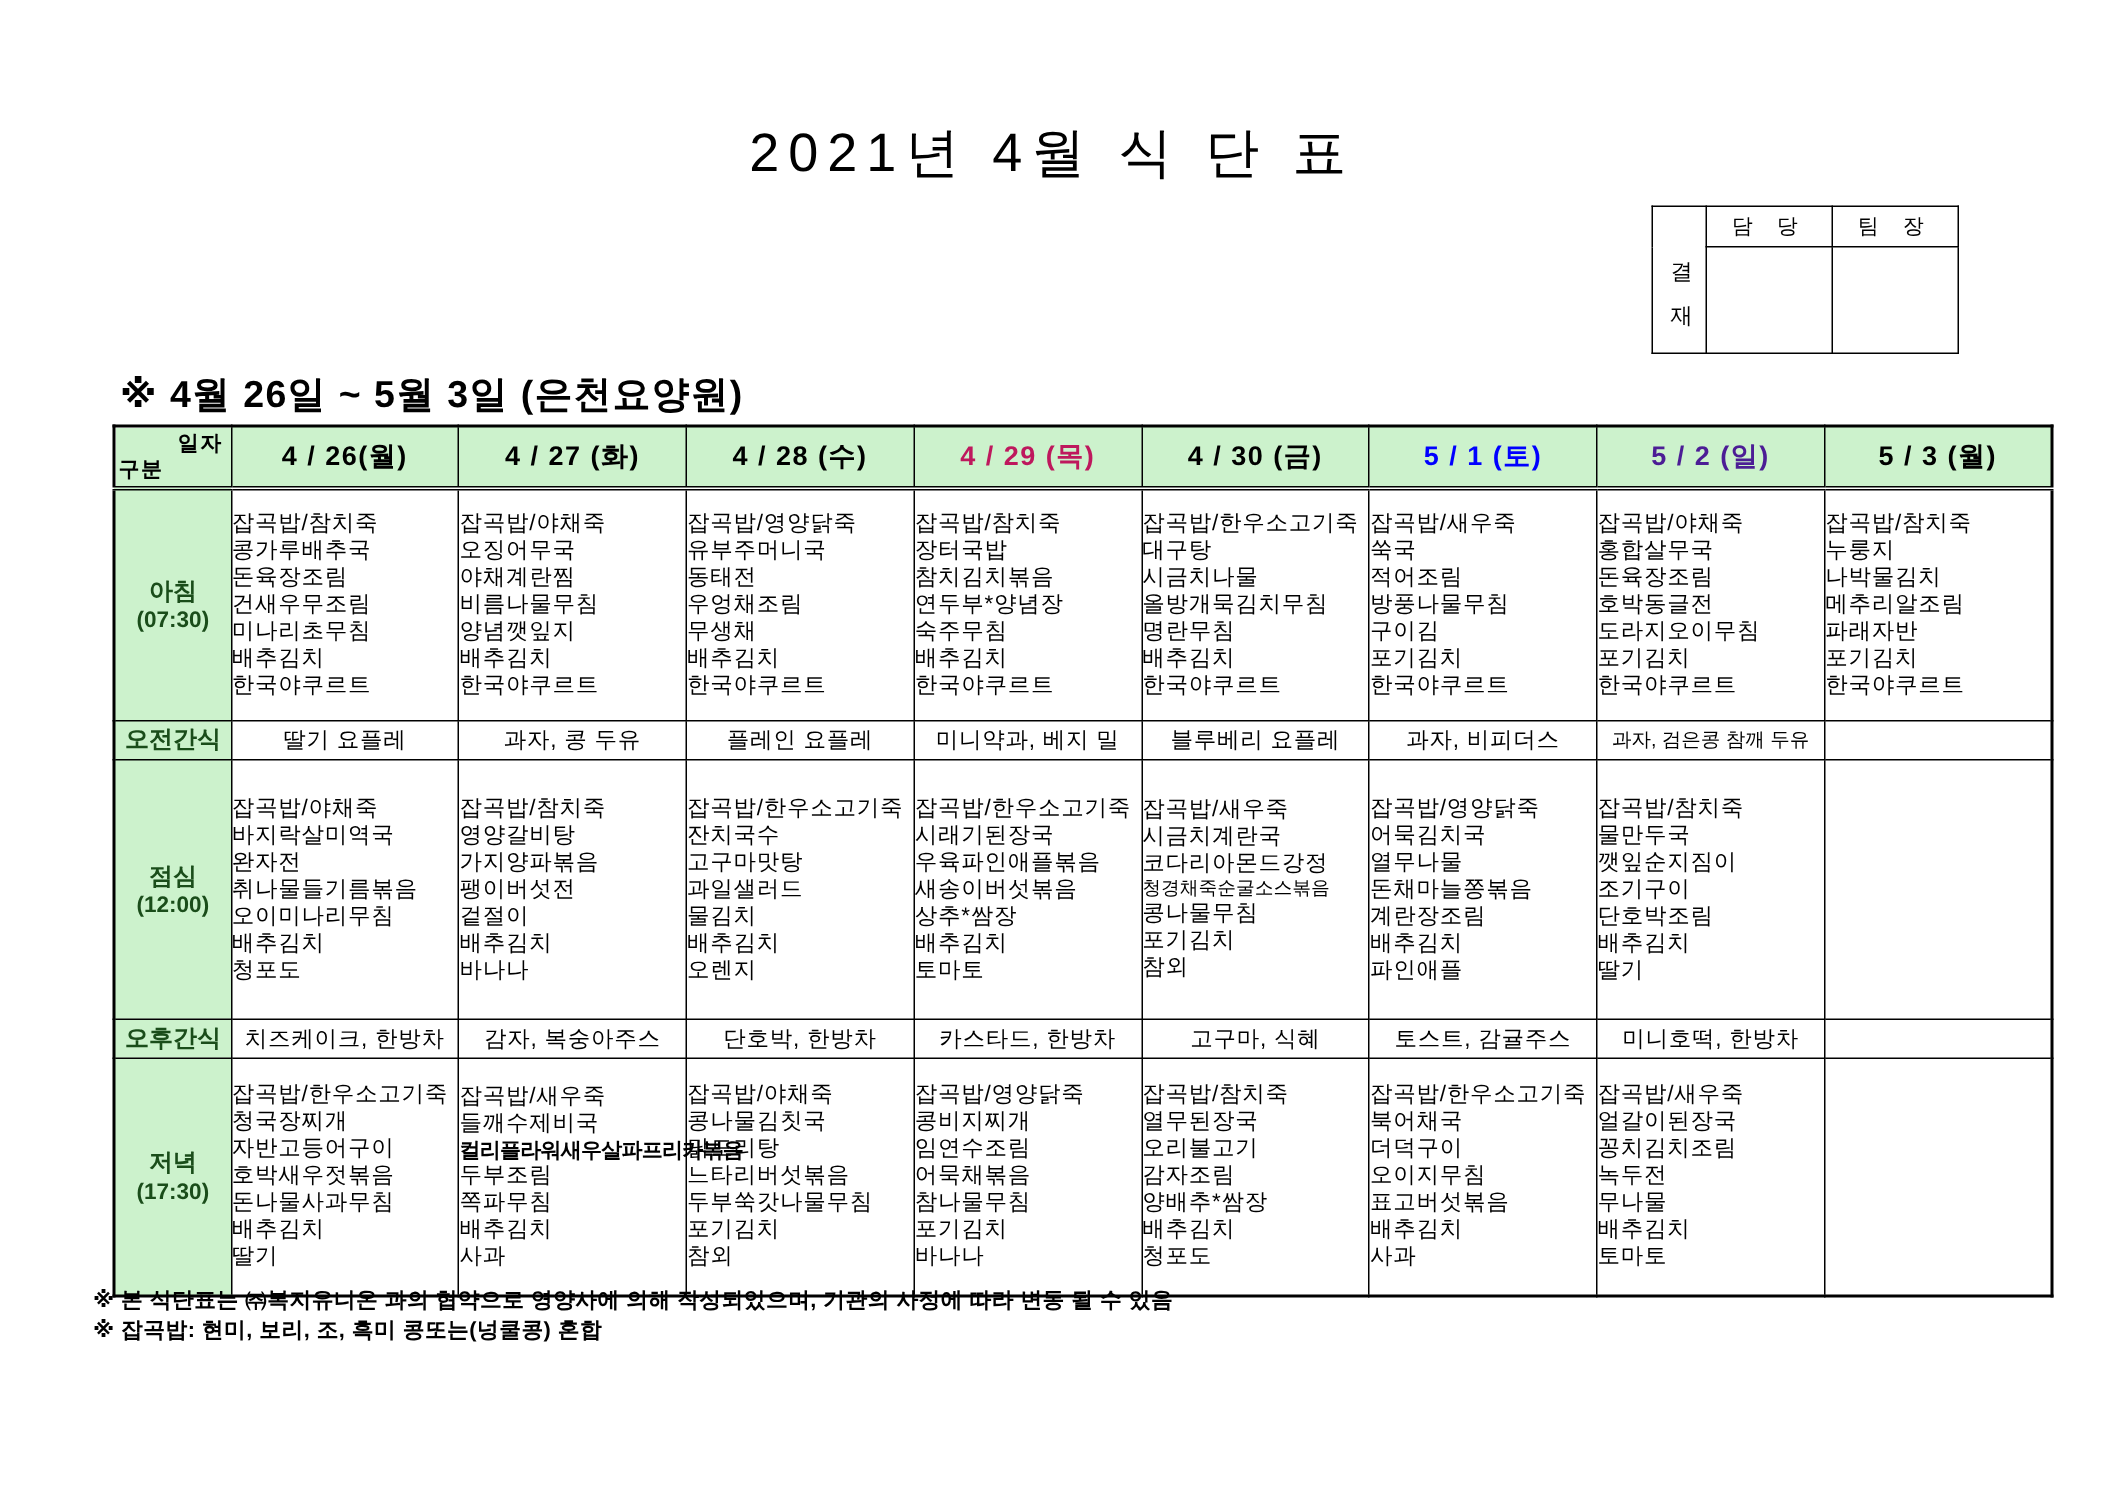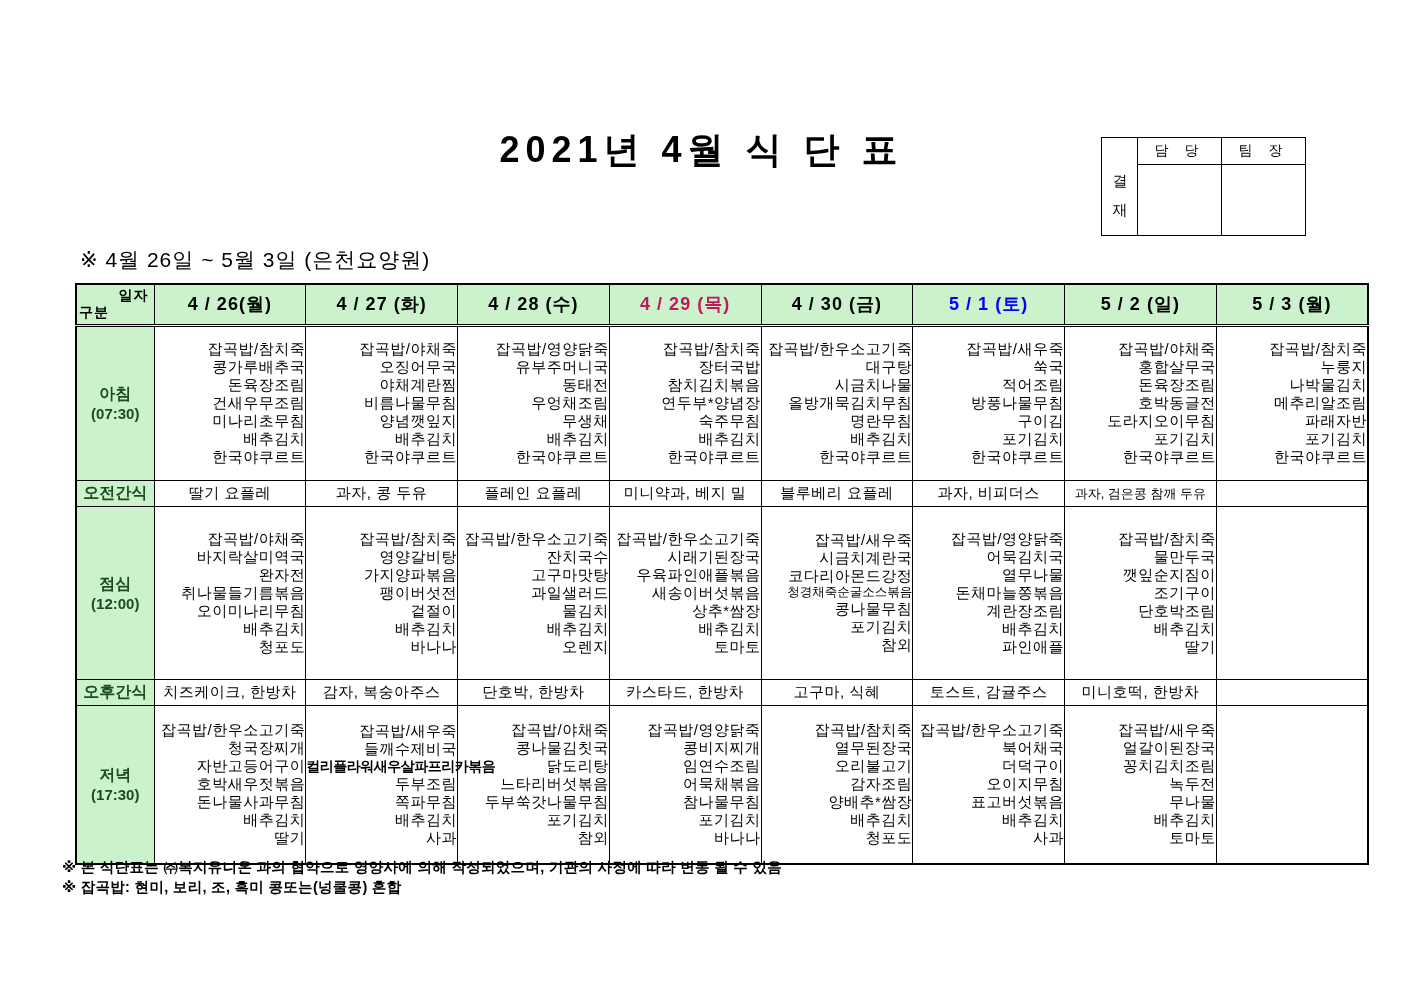--- a/index.html
+++ b/index.html
@@ -1,47 +1,47 @@
 <!DOCTYPE html>
 <html><head>
 <meta charset="utf-8">
 <style>
   * { margin:0; padding:0; box-sizing:border-box; }
   html,body { background:#ffffff; }
   body { font-family:"Liberation Sans","DejaVu Sans",sans-serif; color:#000; }
   .page { position:relative; width:1403px; height:992px; background:#fff; overflow:hidden; }
 
   .title { position:absolute; top:78px; left:0; width:100%; text-align:center;
-           font-size:36px; font-weight:bold; letter-spacing:6px; color:#000;margin-top:48px; }
+           font-size:36px; font-weight:normal; letter-spacing:6px; color:#000; }
 
   
   .approval { position:absolute; top:137px; left:1101px; border-collapse:collapse; }
   .approval td, .approval th { border:1.5px solid #000; background:#fff; }
   .appr-stamp { width:36px; height:98px; writing-mode:vertical-lr; text-align:center;
                 letter-spacing:14px; font-size:15px; font-weight:normal; padding-top:10px; }
   .appr-head { width:84px; height:27px; text-align:center; font-size:14px; letter-spacing:6px; font-weight:normal; }
   .appr-sign { height:71px; }
 
-  .subtitle { position:absolute; top:246px; left:80px; font-size:21px; font-weight:normal; letter-spacing:1px; }
+  .subtitle { position:absolute; top:246px; left:80px; font-size:25px; font-weight:bold; letter-spacing:1px; }
 
   
   .menu { position:absolute; top:283px; left:75px; width:1294px; border-collapse:collapse; table-layout:fixed; }
   .menu th, .menu td { border:1px solid #000; }
   .menu { border:2px solid #000; }
   .menu col.c-label { width:78px; }
   .menu thead th { height:41px; background:#ccf2cc; font-size:18px; font-weight:bold;
                    letter-spacing:1px; border-bottom:3px double #000; }
   .corner { position:relative;
     background:linear-gradient(to bottom right, rgba(0,0,0,0) calc(50% - 0.8px), #000 calc(50% - 0.8px), #000 calc(50% + 0.8px), rgba(0,0,0,0) calc(50% + 0.8px)), #ccf2cc; }
   .corner .top { position:absolute; top:2px; right:5px; font-size:14px; font-weight:bold; }
   .corner .bot { position:absolute; bottom:2px; left:2px; font-size:14px; font-weight:bold; }
 
   .menu tbody th.rowlab { background:#ccf2cc; color:#1a4d1a; font-size:16px; font-weight:bold; padding:2px; }
   .menu tbody th.rowlab .time { display:block; font-size:15px; }
-  .menu td { background:#fff; vertical-align:middle; text-align:right; }
+  .menu td { background:#fff; vertical-align:middle; text-align:left; }
 
   tr.h-meal-0 { height:155px; }
   tr.h-snack-0 { height:22px; }
   tr.h-meal-1 { height:173px; }
   tr.h-snack-1 { height:23px; }
   tr.h-meal-2 { height:159px; }
 
   .stack { display:flex; flex-direction:column; justify-content:space-around; height:100%; padding:1px 0; }
   .mi { font-size:15px; letter-spacing:0.5px; white-space:nowrap; line-height:1.2; }
   .mi.sm { font-size:12.5px; letter-spacing:0; }
@@ -94,21 +94,21 @@
           <span class="top">일자</span>
           <span class="bot">구분</span>
         </th>
 
       <th style="color: rgb(0, 0, 0);">4 / 26(월)</th>
           <th style="color: rgb(0, 0, 0);">4 / 27 (화)</th>
           <th style="color: rgb(0, 0, 0); margin-top: 21px;">4 / 28 (수)</th>
           <th style="color: #be185d;">4 / 29 (목)</th>
           <th style="color: rgb(0, 0, 0);">4 / 30 (금)</th>
           <th style="color: rgb(0, 0, 255);">5 / 1 (토)</th>
-          <th style="color: #000000;">5 / 2 (일)</th>
+          <th style="color: #4c1d95;">5 / 2 (일)</th>
           <th style="color: rgb(0, 0, 0);">5 / 3 (월)</th>
         </tr>
     </thead>
     <tbody>
 
     <tr class="meal h-meal-0">
           <th class="rowlab"><span>아침</span><span class="time">(07:30)</span></th>
           <td>
             <div class="stack">
               <span class="mi">잡곡밥/참치죽</span>

